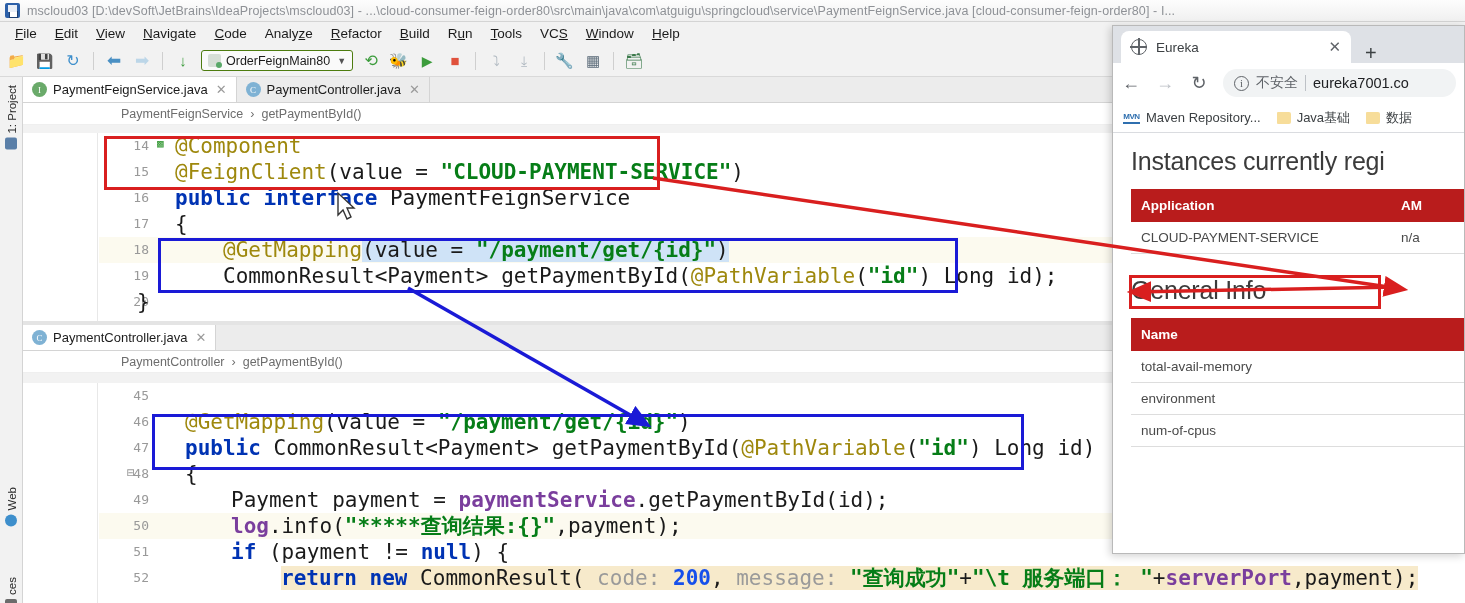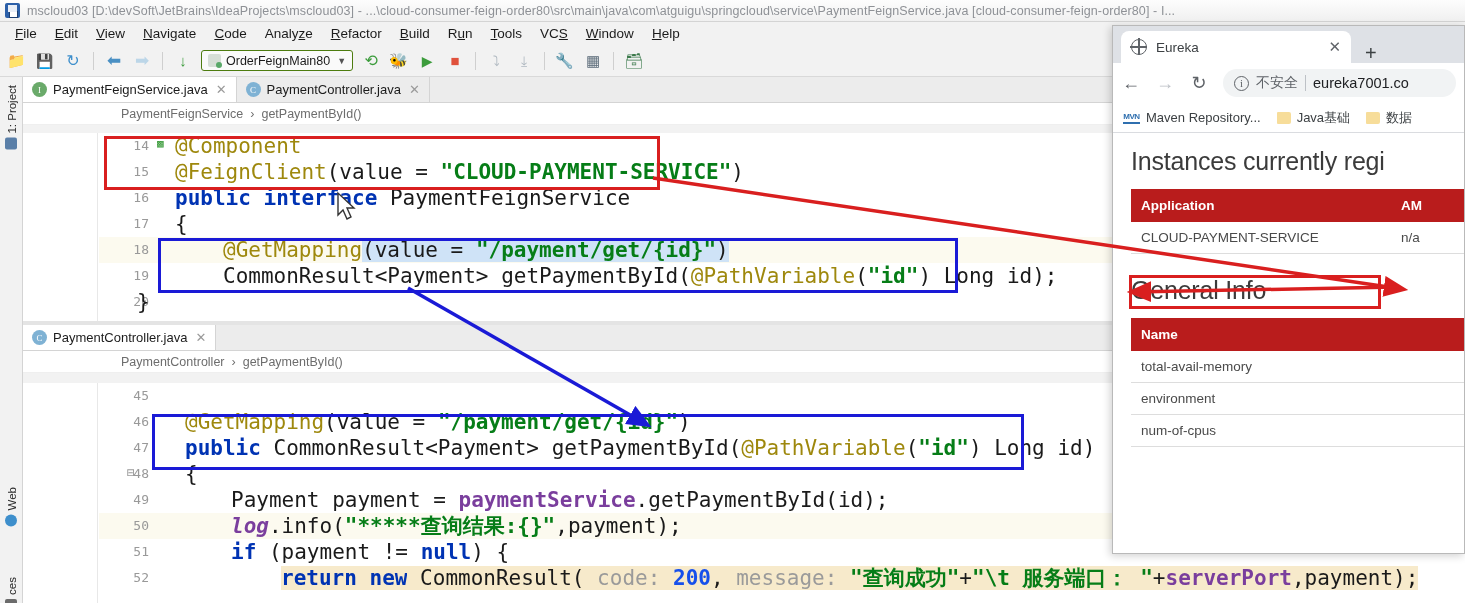--- a/index.html
+++ b/index.html
@@ -425,21 +425,21 @@
           <div class="ltext" style="left:86px"><span class="cn">{</span></div>
         </div>
 
         <div class="line">
           <div class="lnum">49</div>
           <div class="ltext" style="left:132px"><span class="cn">Payment payment = </span><span class="f" style="font-weight:bold">paymentService</span><span class="cn">.getPaymentById(id);</span></div>
         </div>
 
         <div class="line hl-row">
           <div class="lnum">50</div>
-          <div class="ltext" style="left:132px"><span class="f" style="font-weight:bold;font-style:italic">log</span><span class="cn">.info(</span><span class="s">"*****查询结果:{}"</span><span class="cn">,payment);</span></div>
+          <div class="ltext" style="left:132px"><span class="f" style="font-weight:bold;">log</span><span class="cn">.info(</span><span class="s">"*****查询结果:{}"</span><span class="cn">,payment);</span></div>
         </div>
 
         <div class="line">
           <div class="lnum">51</div>
           <div class="ltext" style="left:132px"><span class="k">if</span><span class="cn"> (payment != </span><span class="k">null</span><span class="cn">) {</span></div>
         </div>
 
         <div class="line">
           <div class="lnum">52</div>
           <div class="ltext" style="left:182px"><span class="k callhl">return</span><span class="callhl"> </span><span class="k callhl">new</span><span class="cn callhl"> CommonResult( </span><span class="hint callhl">code:</span><span class="callhl"> </span><span class="n callhl" style="font-weight:bold">200</span><span class="cn callhl">, </span><span class="hint callhl">message:</span><span class="callhl"> </span><span class="s callhl">"查询成功"</span><span class="cn callhl">+</span><span class="s callhl">"\t 服务端口： "</span><span class="cn callhl">+</span><span class="f callhl" style="font-weight:bold">serverPort</span><span class="cn callhl">,payment);</span></div>

